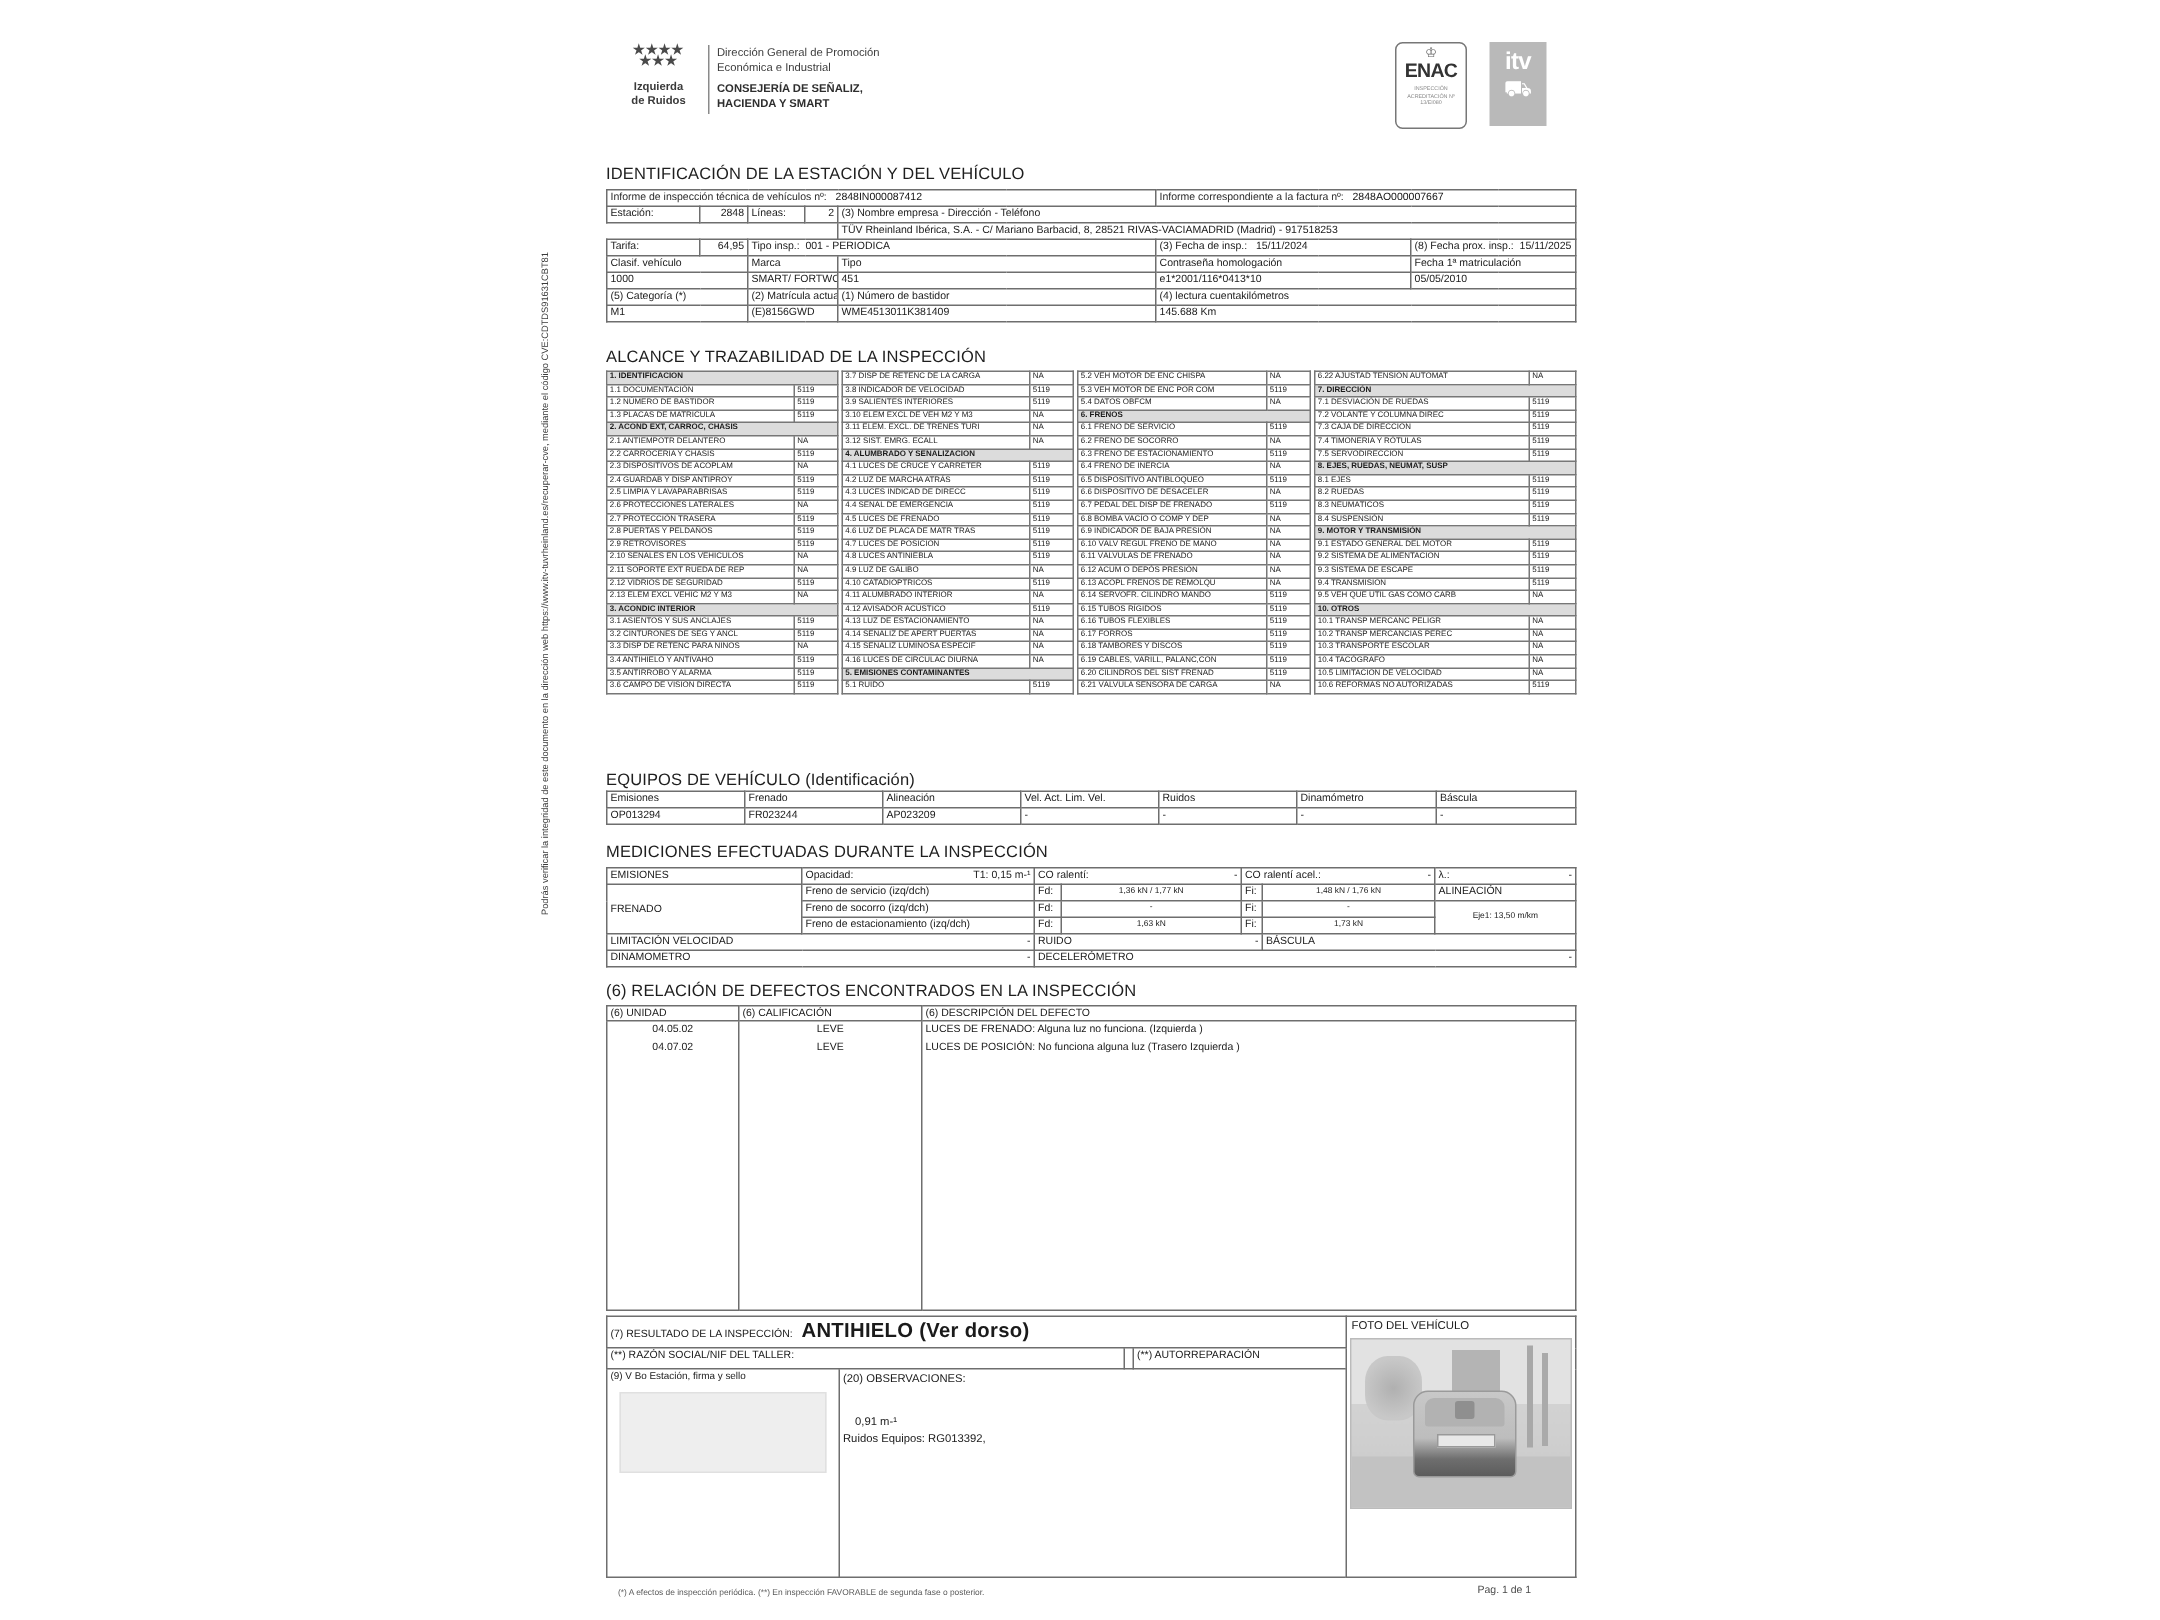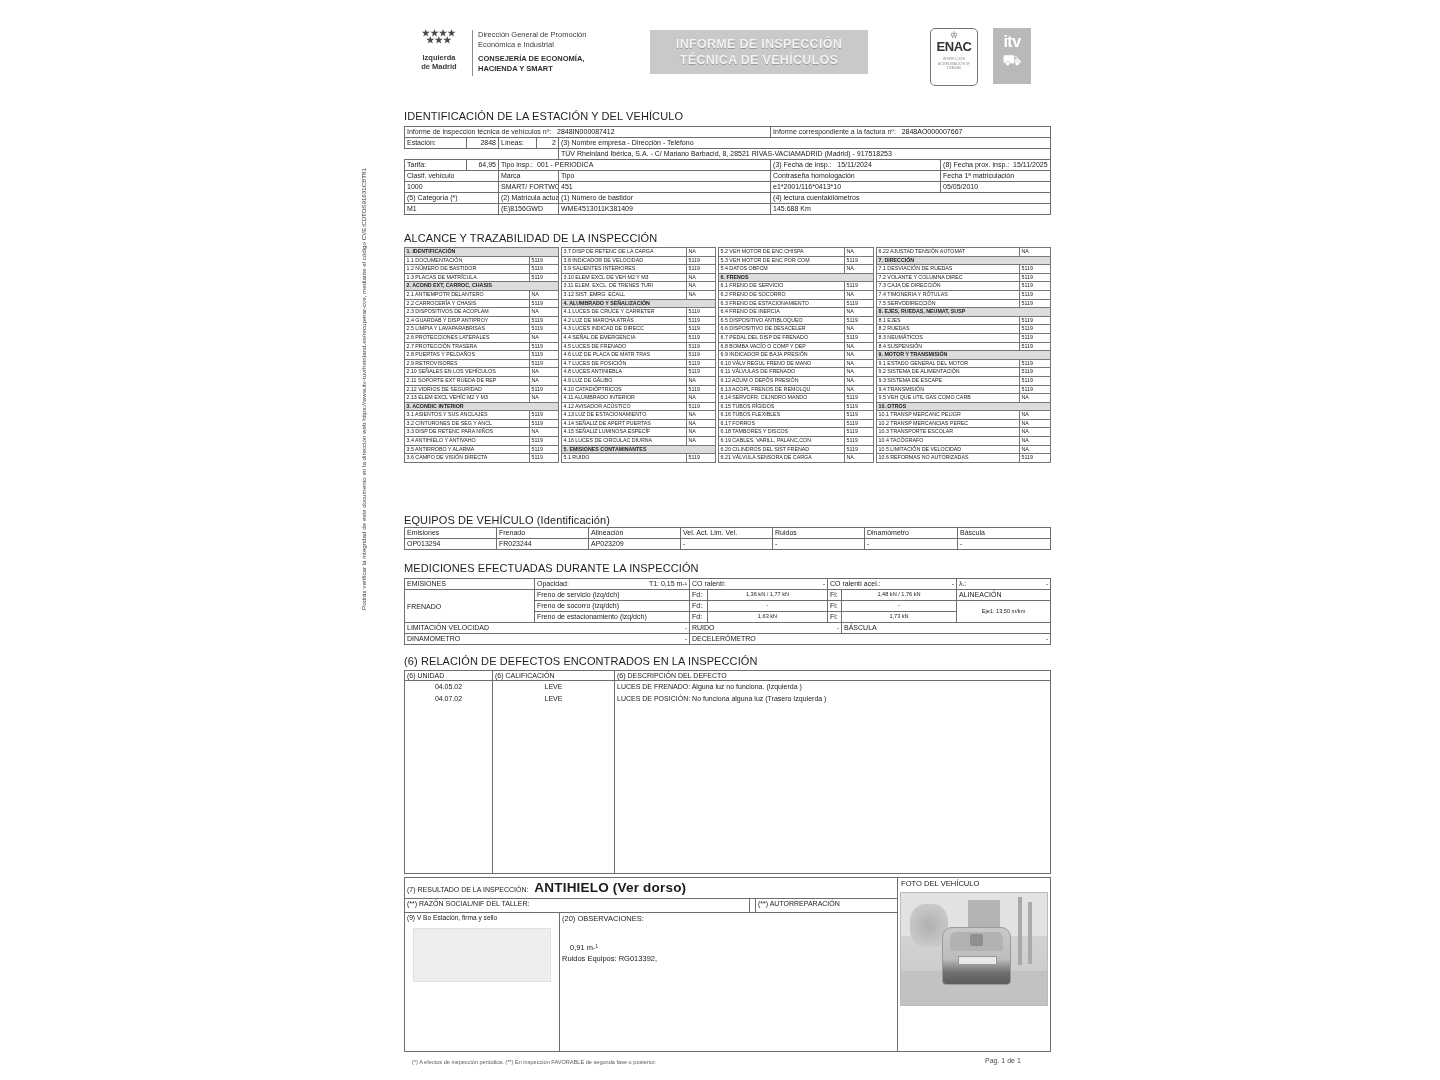--- a/index.html
+++ b/index.html
@@ -232,34 +232,30 @@
 <body>
 
 <div class="page">
 
   <div class="header">
     <div class="logo-madrid">
       <div class="stars">★★★★</div>
       <div class="stars">★★★</div>
       <div class="cm">
         <div>Izquierda</div>
-        <div>de Madrid</div>
+        <div>de Ruidos</div>
       </div>
     </div>
     <div class="logo-divider"></div>
     <div class="dg-text">
       <div>Dirección General de Promoción</div>
       <div>Económica e Industrial</div>
       <div style="height:5px"></div>
-      <div class="b">CONSEJERÍA DE ECONOMÍA,</div>
+      <div class="b">CONSEJERÍA DE SEÑALIZ,</div>
       <div class="b">HACIENDA Y SMART</div>
-    </div>
-    <div class="title-banner">
-      <div>INFORME DE INSPECCIÓN</div>
-      <div>TÉCNICA DE VEHÍCULOS</div>
     </div>
     <div class="enac">
       <div class="crown">♔</div>
       <div class="nm">ENAC</div>
       <div class="sub">INSPECCIÓN ACREDITACIÓN Nº 13/EI080</div>
     </div>
     <div class="itv-logo">
       <div class="w">itv</div>
       <div class="car">⛟</div>
     </div>

